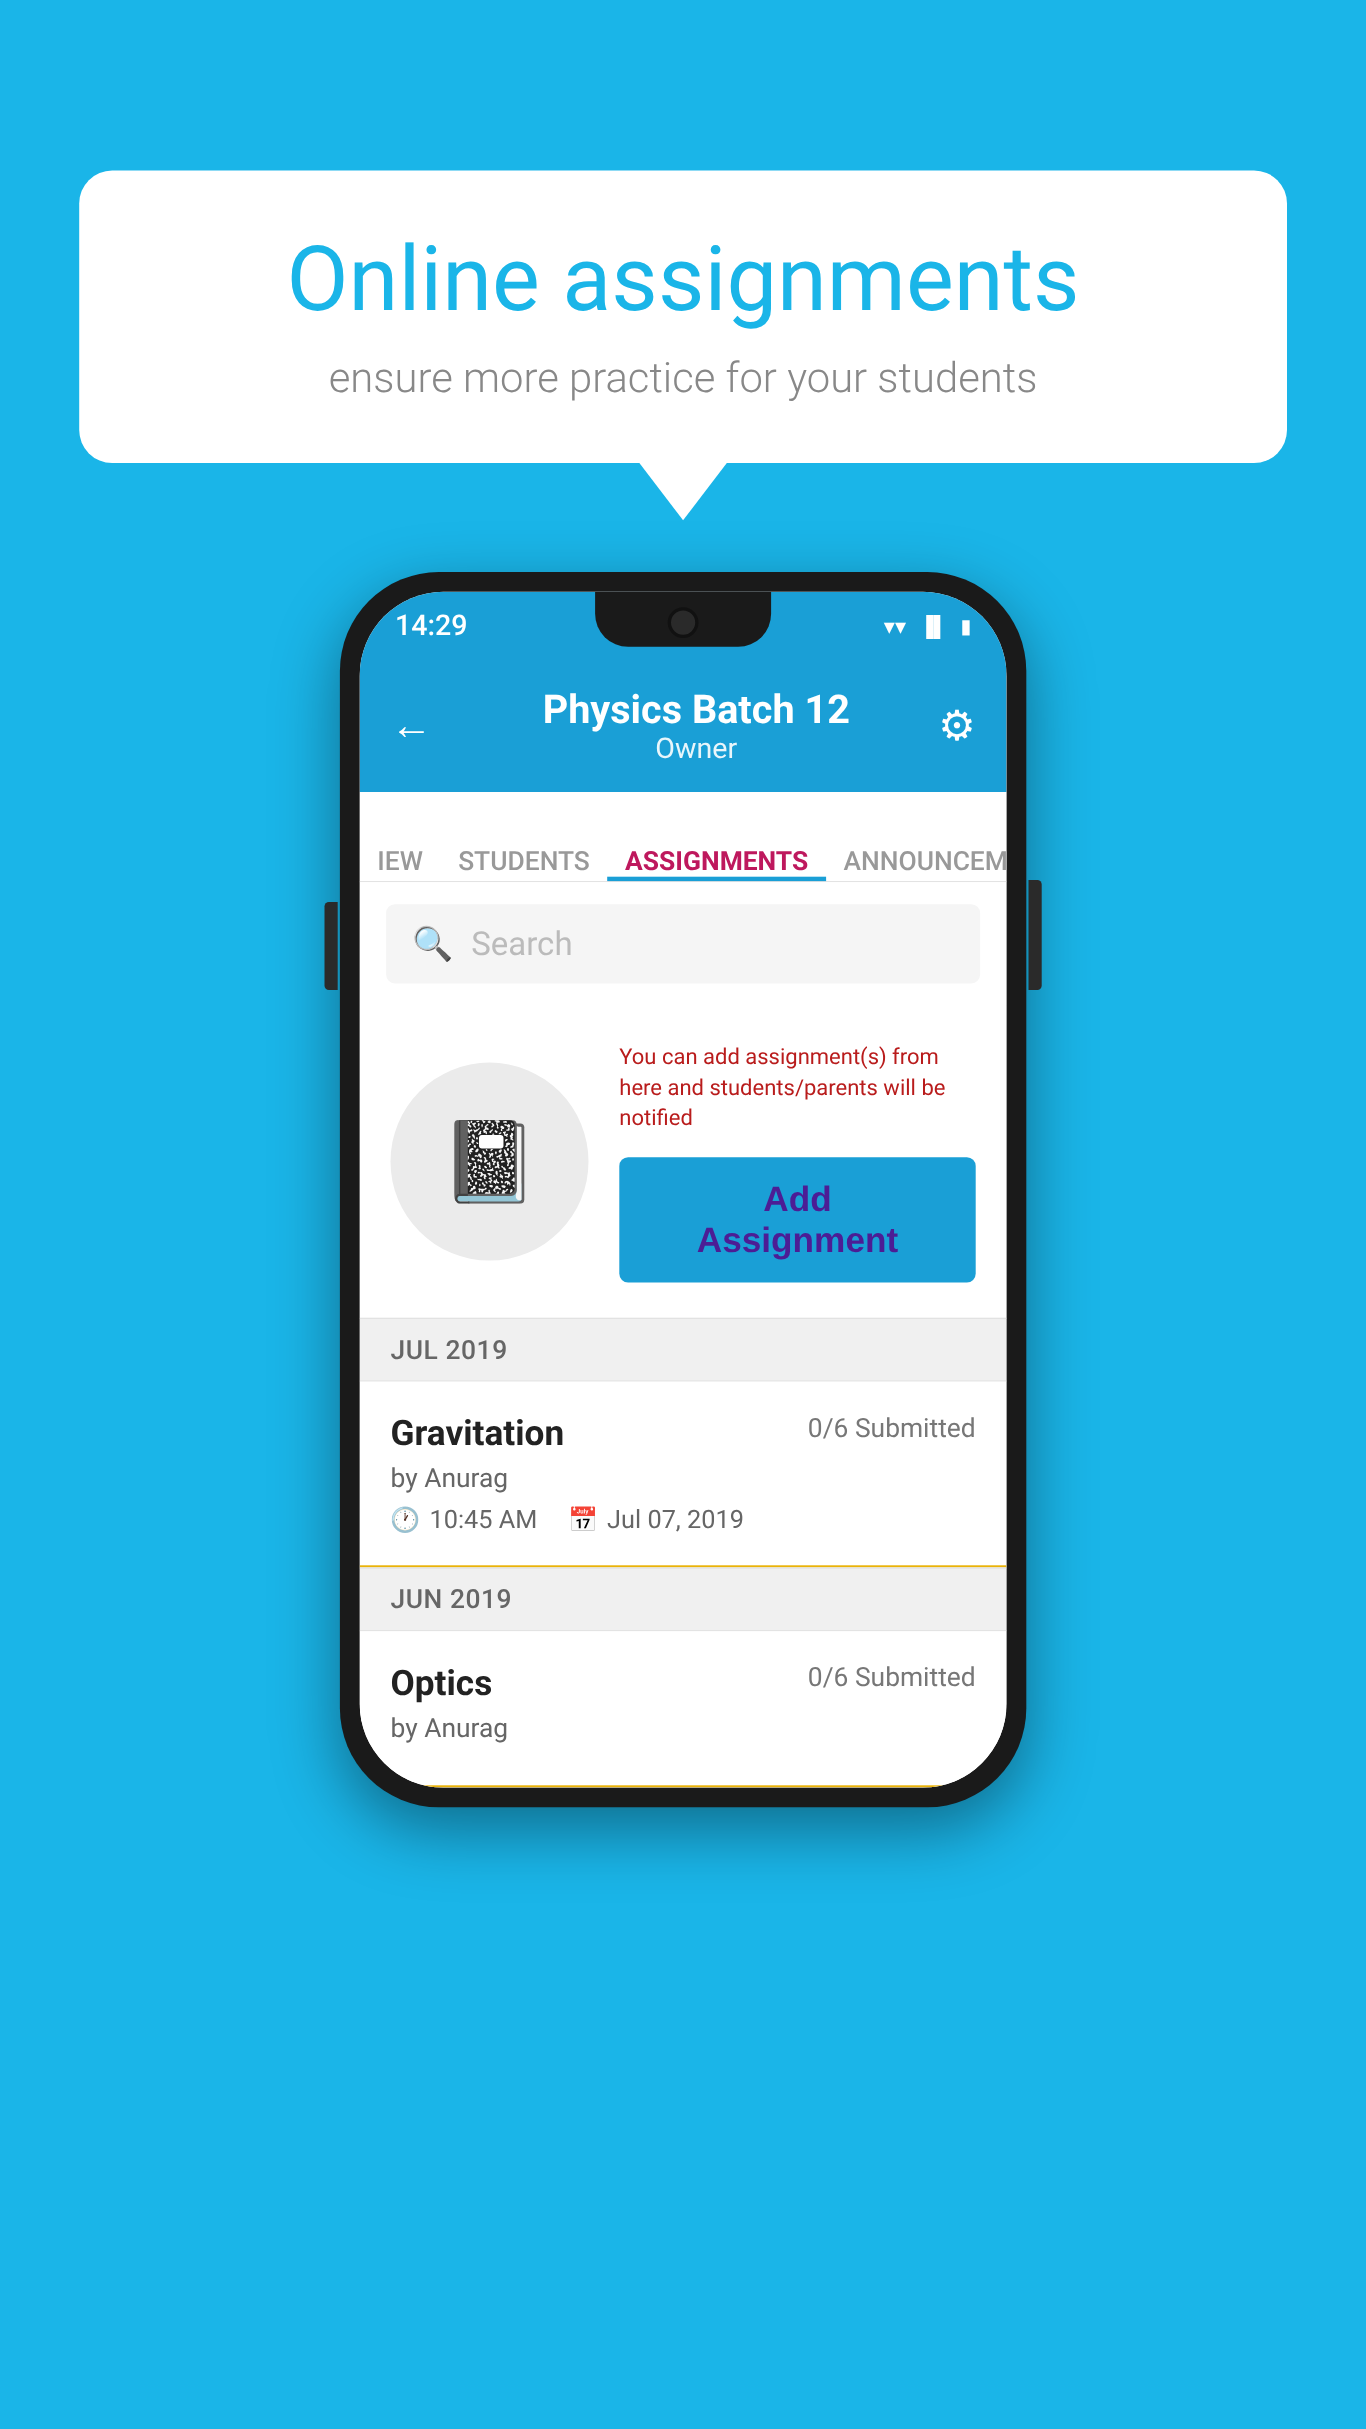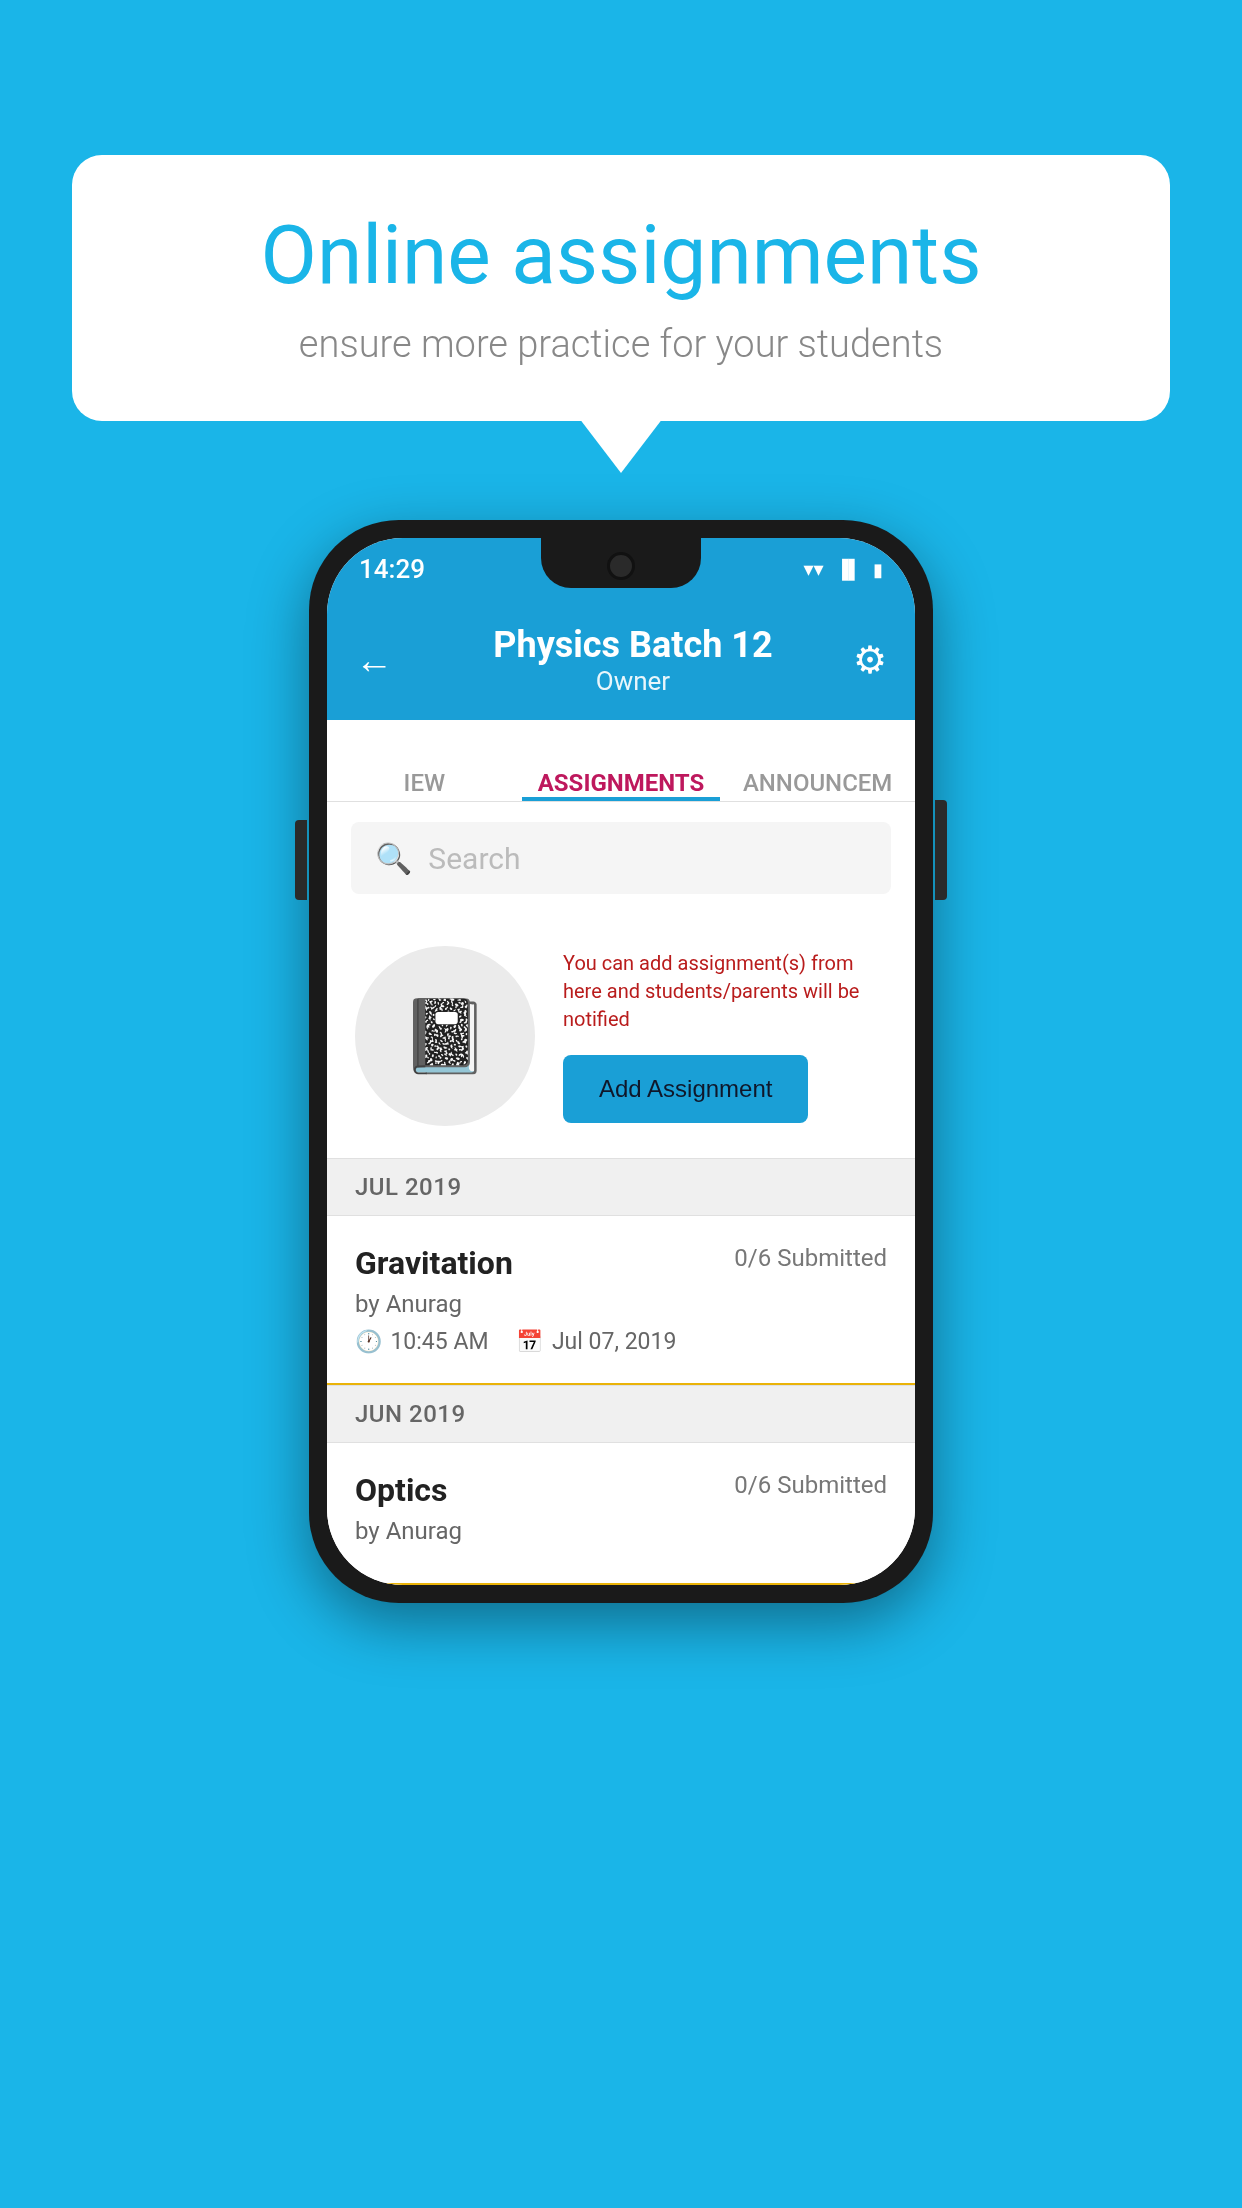--- a/index.html
+++ b/index.html
@@ -272,26 +272,26 @@
 
     .info-description {
       font-size: 20px;
       color: #b91c1c;
       line-height: 1.4;
       margin-bottom: 22px;
     }
 
     .add-assignment-btn {
       background: #1a9fd6;
-      color: #0f172a;
+      color: #4c1d95;
       border: none;
       border-radius: 8px;
       padding: 20px 36px;
-      font-size: 24px;
-      font-weight: 400;
+      font-size: 32px;
+      font-weight: 700;
       cursor: pointer;
     }
 
     
     .month-separator {
       background: #f0f0f0;
       padding: 14px 28px;
       font-size: 24px;
       color: #666;
       font-weight: 500;
@@ -382,20 +382,23 @@
         <div class="app-bar-center">
           <div class="app-bar-title">Physics Batch 12</div>
           <div class="app-bar-subtitle">Owner</div>
         </div>
         <span class="settings-icon">⚙</span>
       </div>
 
       <div class="tabs-bar">
         <div class="tab">
           <span>IEW</span>
+        </div>
+        <div class="tab">
+          <span>STUDENTS</span>
         </div>
         <div class="tab active">
           <span>ASSIGNMENTS</span>
         </div>
         <div class="tab">
           <span>ANNOUNCEM</span>
         </div>
       </div>
 
       <div class="search-container">

